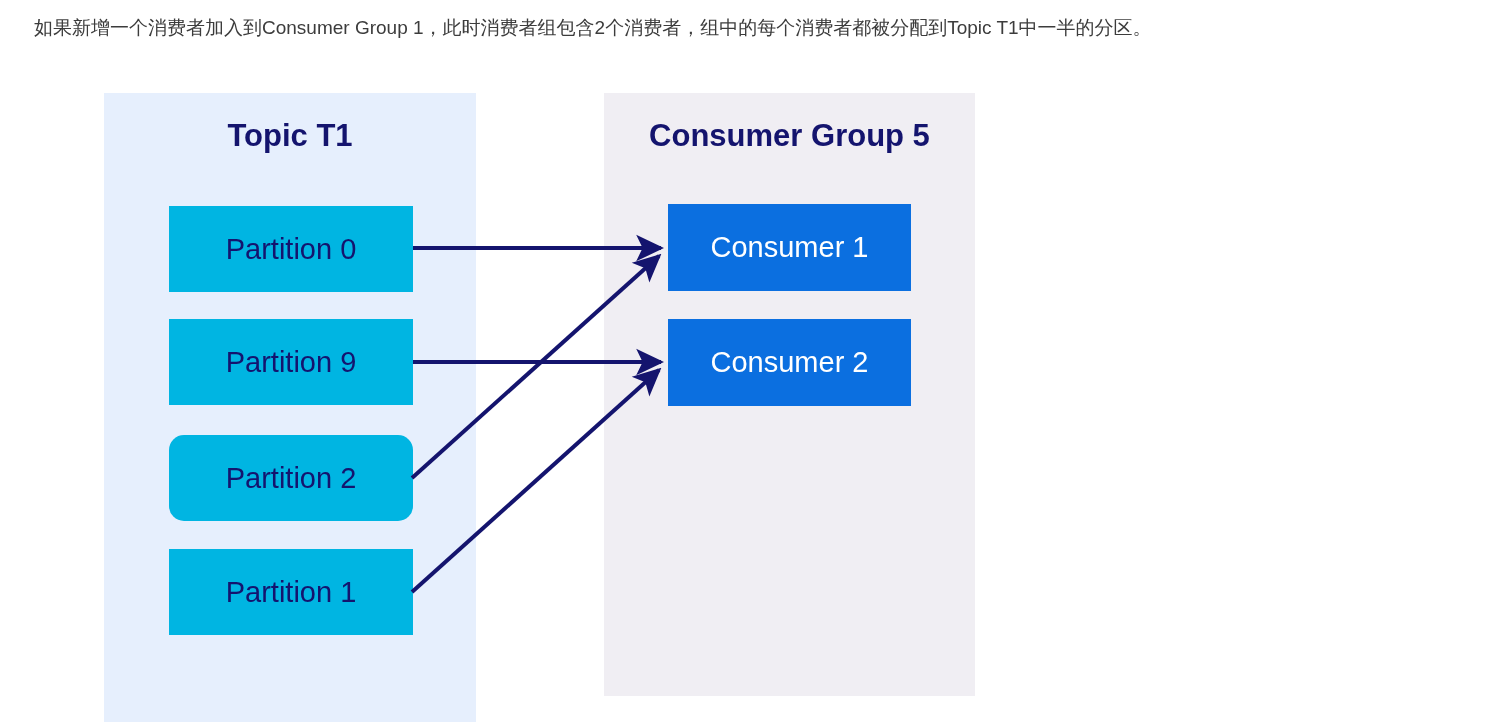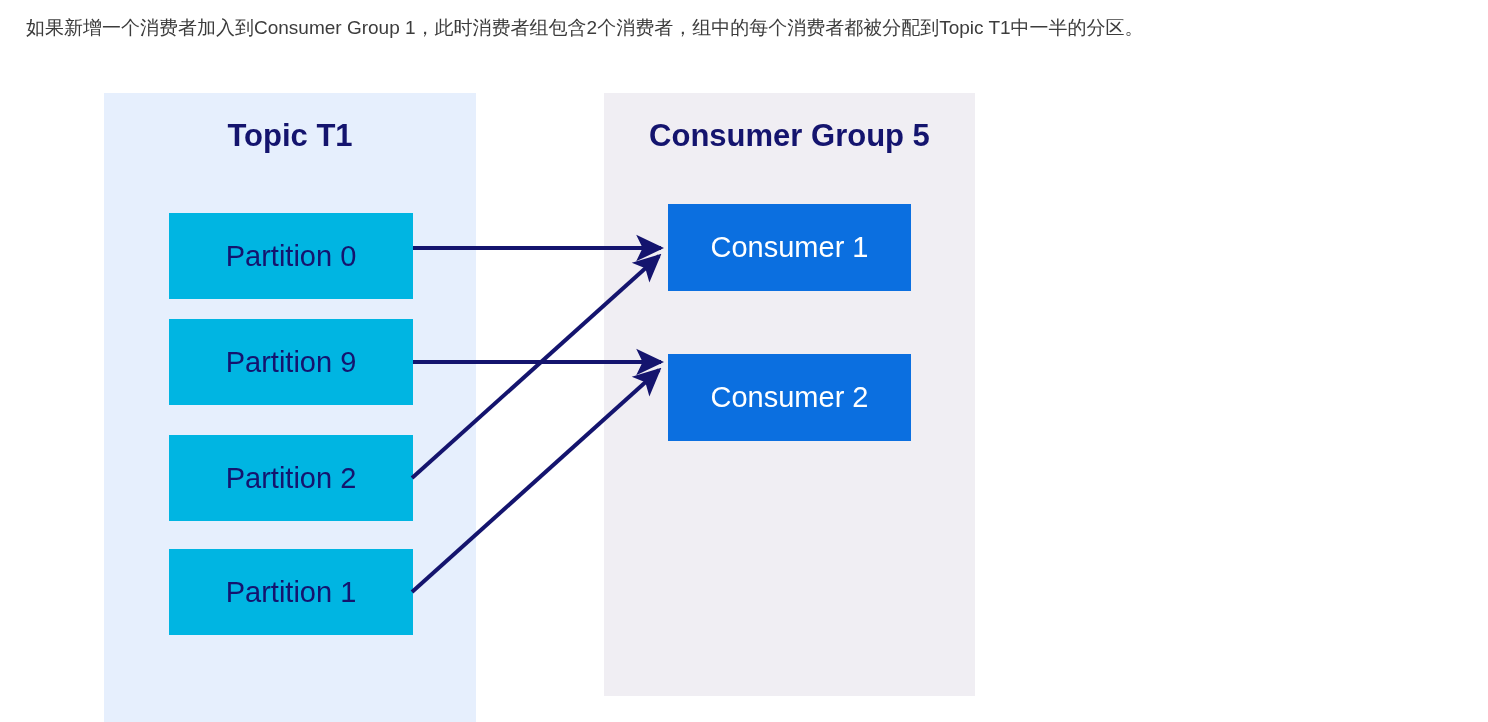--- a/index.html
+++ b/index.html
@@ -10,21 +10,21 @@
   body {
     width: 1488px;
     height: 722px;
     font-family: "Liberation Sans", "DejaVu Sans", sans-serif;
     color: #333333;
     overflow: hidden;
   }
 
   #caption {
     position: absolute;
-    left: 26px;
+    left: 34px;
     top: 14px;
     width: 1450px;
     font-size: 19px;
     line-height: 28px;
     color: #3c3c3c;
     white-space: nowrap;
     letter-spacing: 0px;
   }
 
   #diagram {
@@ -83,27 +83,27 @@
     color: #14146e;
   }
   .consumer-box {
     left: 64px;
     width: 243px;
     height: 87px;
     background: #0b6fe0;
     color: #ffffff;
   }
 
-  #p0 { top: 120px; }
+  #p0 { top: 113px; }
   #p1 { top: 226px; }
-  #p2 { top: 342px; }
+  #p2 { top: 342px; border-radius: 15px; }
   #p3 { top: 456px; }
 
   #c1 { top: 111px; }
-  #c2 { top: 226px; margin-top: 35px; }
+  #c2 { top: 226px; }
 
   #arrows {
     position: absolute;
     left: 0;
     top: 0;
     width: 1488px;
     height: 722px;
     pointer-events: none;
   }
 </style>

